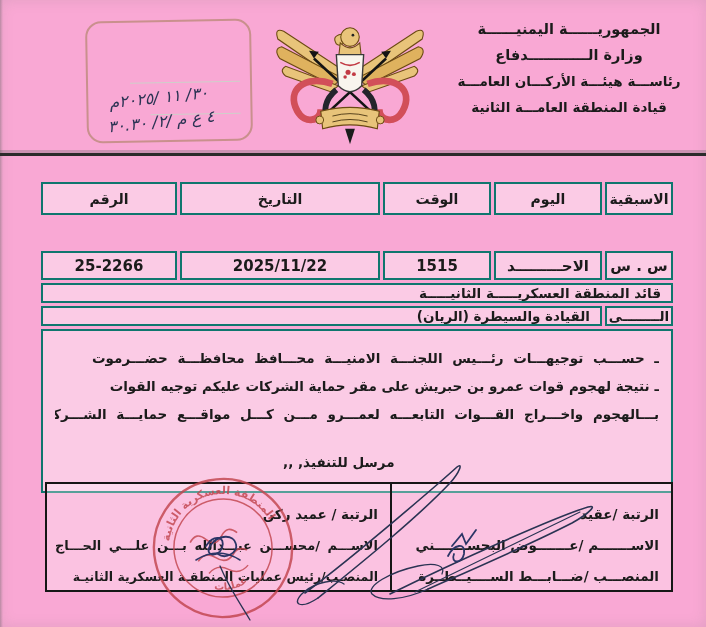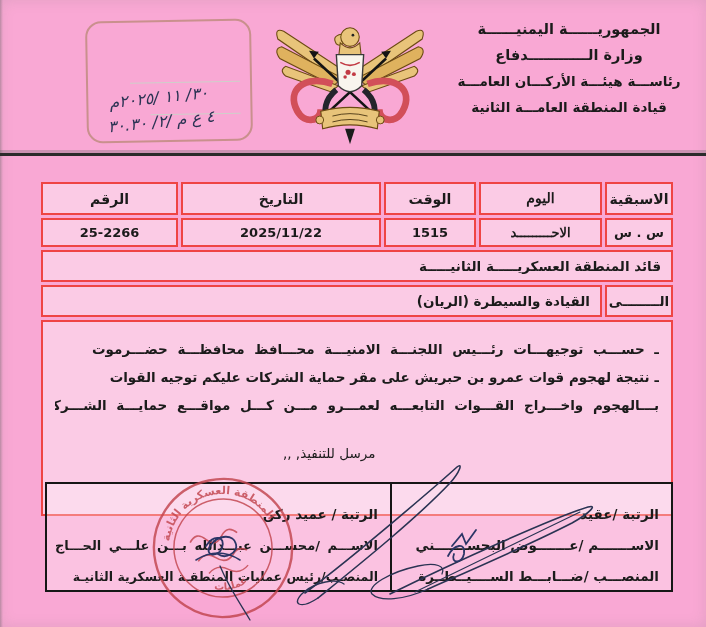--- a/index.html
+++ b/index.html
@@ -39,38 +39,38 @@
   }
   
   .rule{
     position:absolute; left:0; top:153px; width:706px; height:3px; background:#2b2b2b;
     box-shadow:0 -3px 0 rgba(90,90,90,.28);
   }
   
   .main-table{ position:absolute; right:33px; top:182px; width:632px; direction:rtl; }
   .trow{ display:flex; gap:3px; margin-bottom:3px; }
   .cell{
-    border:2px solid #ef4444; display:flex; align-items:center; justify-content:center;
+    border:2px solid #0f766e; display:flex; align-items:center; justify-content:center;
     font-weight:bold; background:rgba(255,255,255,.4);
   }
-  .c-pri{ width:68px; } .c-day{ width:123px;font-family:Liberation Serif, serif; } .c-time{ width:92px; }
+  .c-pri{ width:68px; } .c-day{ width:108px; } .c-time{ width:108px; }
   .c-date{ width:200px; } .c-num{ flex:1; }
   .t-head .cell{ height:33px; font-size:14px; }
-  .t-val  .cell{ height:29px; font-size:13px; }
-  .t-from .cell,.t-to .cell{ height:32px; font-size:13.5px; }
+  .t-val  .cell{ height:29px; font-size:15px;margin-top:33px; }
+  .t-from .cell,.t-to .cell{ height:20px; font-size:13.5px; }
   .c-wide{ flex:1; justify-content:flex-start; padding-right:10px; white-space:nowrap; }
   .ltr{ direction:ltr; }
   .t-body .c-body{
-    display:block; width:100%; height:196px; padding:13px 12px 0 12px;
+    display:block; width:100%; height:164px; padding:13px 12px 0 12px;
     font-size:13.5px; line-height:28px;
   }
   .bline{ white-space:nowrap; overflow:hidden; font-weight:bold; }
   .b1,.b3{ word-spacing:5px; }
   .dispatch{
-    margin-top:20px; font-weight:normal; font-size:13.5px;
+    margin-top:20px; font-weight:bold; font-size:13.5px;
     text-align:left; padding-left:228px; white-space:nowrap;
   }
   
   .sig-table{ position:absolute; right:33px; top:482px; width:628px; height:110px; display:flex; direction:rtl; }
   .sig-cell{ border:2px solid #161616; height:110px; padding:15px 12px 0 8px; font-weight:bold; background:rgba(255,255,255,.3); }
   .sig-right{ width:296px; }
   .sig-left{ flex:1; margin-right:-2px; }
   .sig-line{ white-space:nowrap; line-height:31px; font-size:13.5px; }
   .sig-left .sig-name{ font-size:13px; word-spacing:3px; }
   .sig-left .sig-pos{ font-size:12.5px; }

